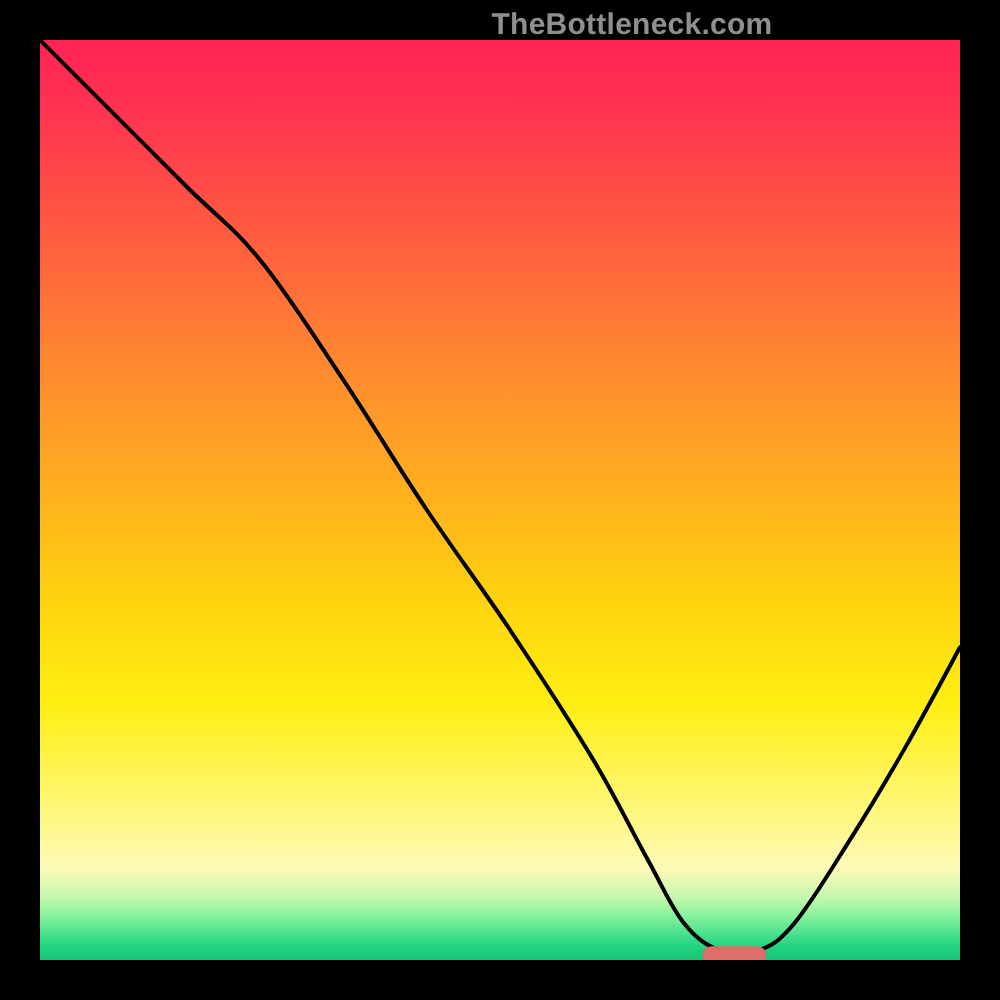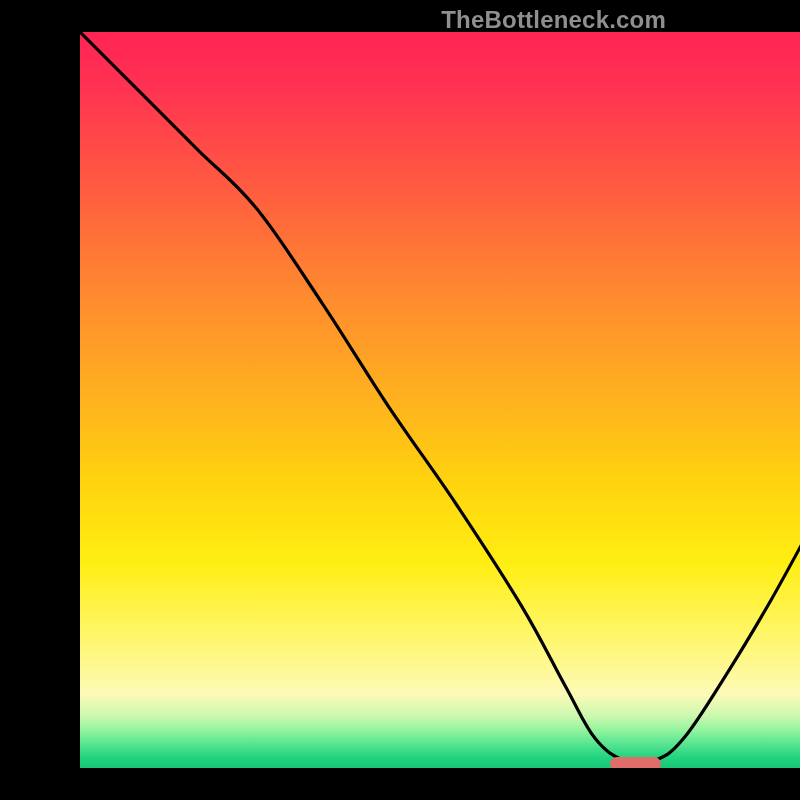--- a/index.html
+++ b/index.html
@@ -8,21 +8,20 @@
     width: 800px;
     height: 800px;
     background: #000;
     overflow: hidden;
   }
   .frame {
     position: relative;
     width: 632px;
     height: 800px;
     background: #000;
-    margin-left: 48px;
   }
   .watermark {
     position: absolute;
     top: 6px;
     right: 14px;
     font-family: Arial, Helvetica, sans-serif;
     font-size: 24px;
     font-weight: 600;
     letter-spacing: 0.2px;
     color: #8f8f8f;

